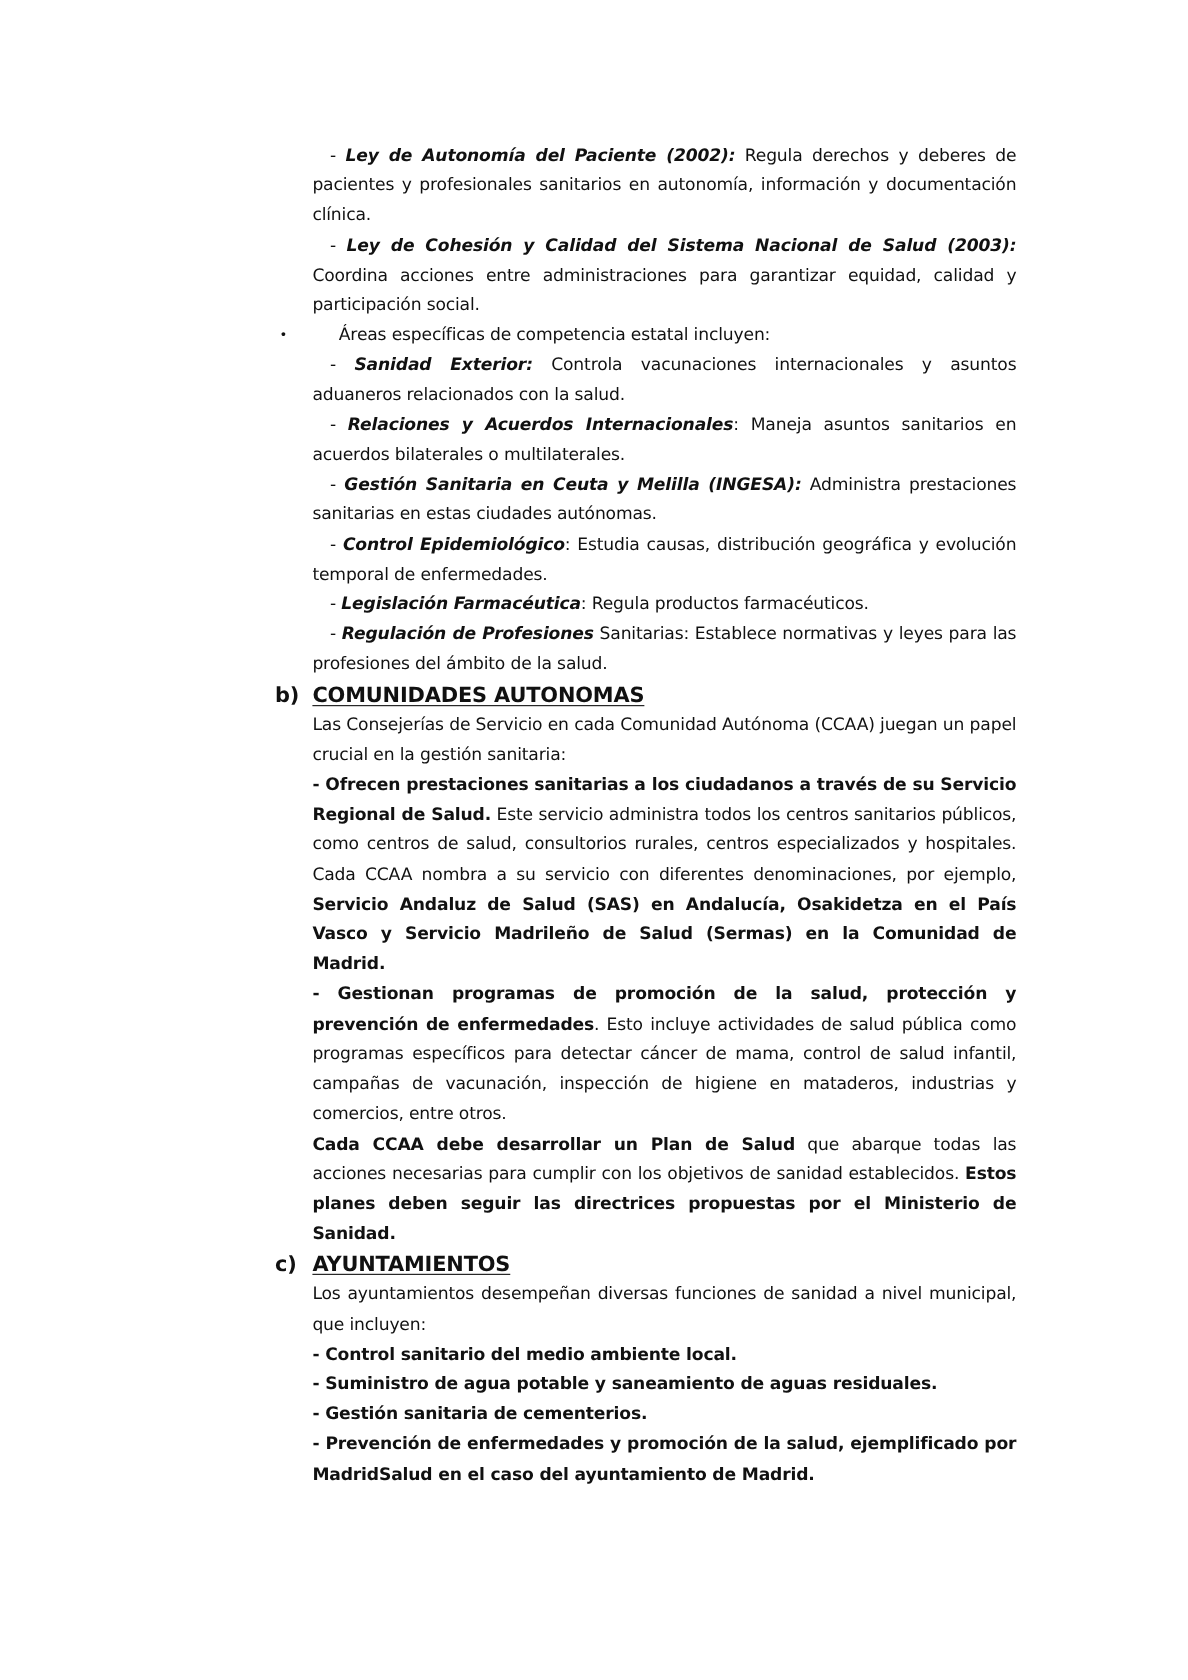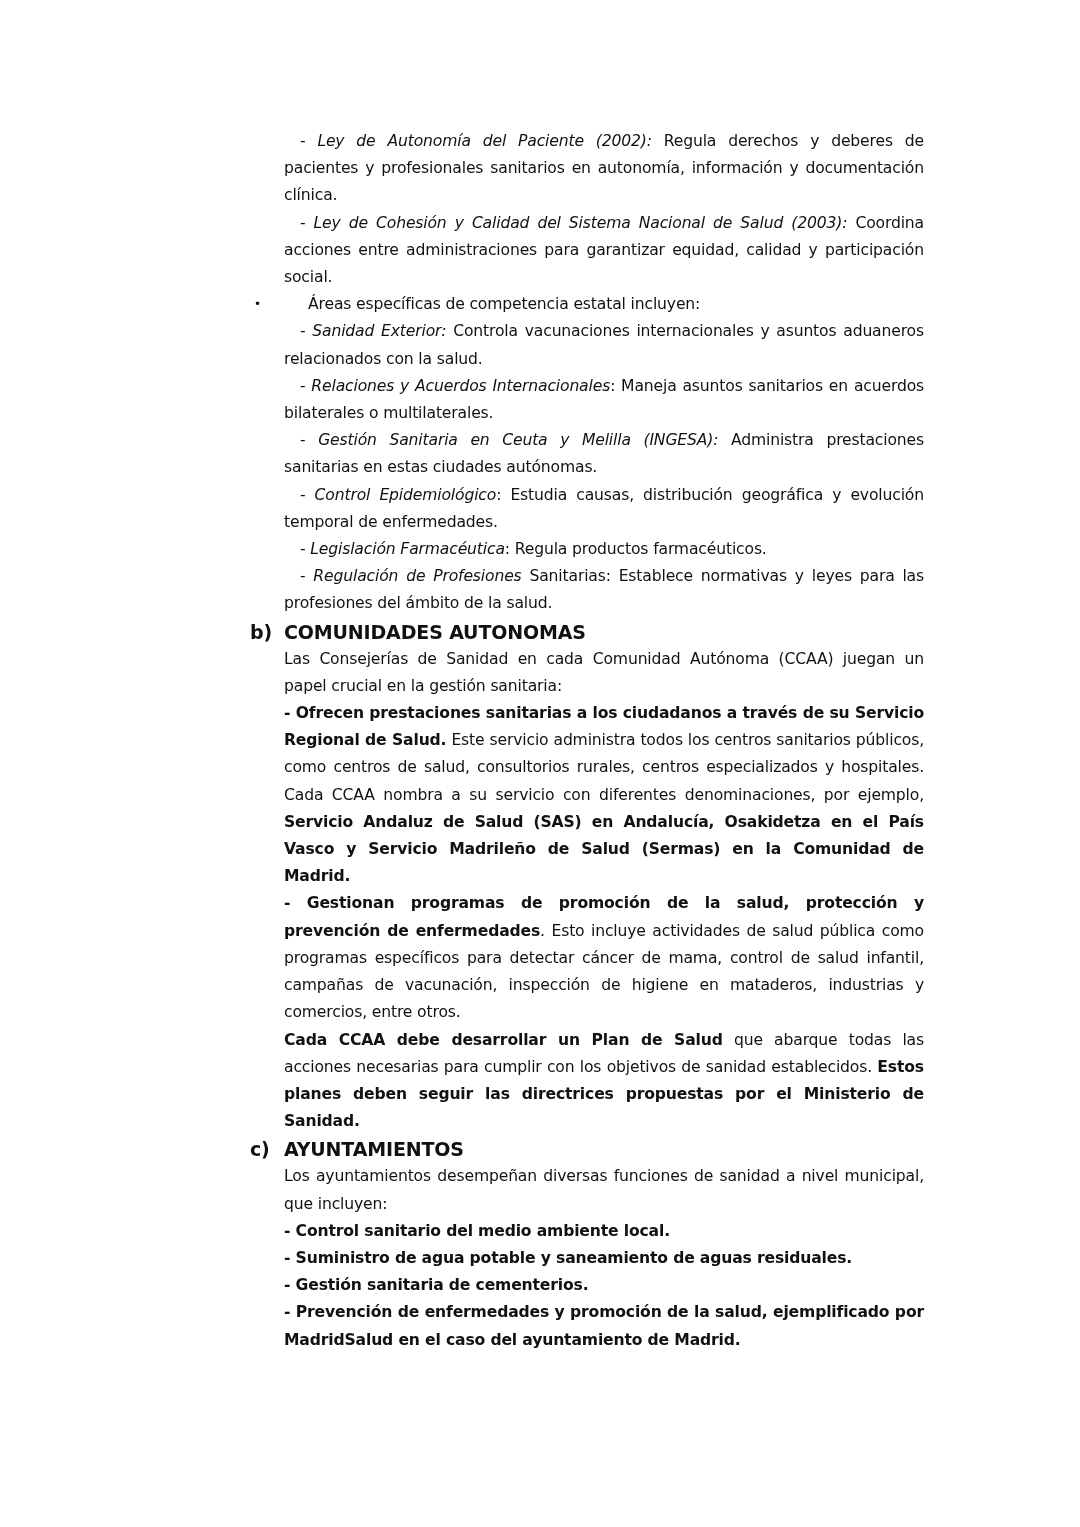--- a/index.html
+++ b/index.html
@@ -33,21 +33,21 @@
       letter-spacing: -0.15px;
     }
     .para {
       margin: 0;
       text-align: justify;
     }
     .indent {
       text-indent: 16px;
     }
     .bi {
-      font-weight: normal;
+      font-weight: bold;
       font-style: italic;
     }
     .b {
       font-weight: bold;
     }
     .bullet-line {
       position: relative;
       margin: 0;
     }
     .bullet-dot {
@@ -66,20 +66,21 @@
       font-size: 19px;
       line-height: 28px;
       font-weight: bold;
     }
     .section-letter {
       position: absolute;
       left: -34px;
       top: 0;
     }
     .section-title {
+      text-decoration: underline;
       text-underline-offset: 3px;
     }
   </style>
 </head>
 <body>
 
 <div class="page">
   <div class="content">
 
     <p class="para indent"><span>- </span><span class="bi">Ley de Autonomía del Paciente (2002):</span><span> Regula derechos y deberes de pacientes y profesionales sanitarios en autonomía, información y documentación clínica.</span></p>
@@ -95,21 +96,21 @@
     <p class="para indent"><span>- </span><span class="bi">Gestión Sanitaria en Ceuta y Melilla (INGESA):</span><span> Administra prestaciones sanitarias en estas ciudades autónomas.</span></p>
 
     <p class="para indent"><span>- </span><span class="bi">Control Epidemiológico</span><span>: Estudia causas, distribución geográfica y evolución temporal de enfermedades.</span></p>
 
     <p class="para indent"><span>- </span><span class="bi">Legislación Farmacéutica</span><span>: Regula productos farmacéuticos.</span></p>
 
     <p class="para indent"><span>- </span><span class="bi">Regulación de Profesiones</span><span> Sanitarias: Establece normativas y leyes para las profesiones del ámbito de la salud.</span></p>
 
     <h2 class="section-head"><span class="section-letter">b)</span><span class="section-title">COMUNIDADES AUTONOMAS</span></h2>
 
-    <p class="para">Las Consejerías de Sanidad en cada Comunidad Autónoma (CCAA) juegan un papel crucial en la gestión sanitaria:</p>
+    <p class="para">Las Consejerías de Servicio en cada Comunidad Autónoma (CCAA) juegan un papel crucial en la gestión sanitaria:</p>
 
     <p class="para"><span class="b">- Ofrecen prestaciones sanitarias a los ciudadanos a través de su Servicio Regional de Salud.</span><span> Este servicio administra todos los centros sanitarios públicos, como centros de salud, consultorios rurales, centros especializados y hospitales. Cada CCAA nombra a su servicio con diferentes denominaciones, por ejemplo, </span><span class="b">Servicio Andaluz de Salud (SAS) en Andalucía, Osakidetza en el País Vasco y Servicio Madrileño de Salud (Sermas) en la Comunidad de Madrid.</span></p>
 
     <p class="para"><span class="b">- Gestionan programas de promoción de la salud, protección y prevención de enfermedades</span><span>. Esto incluye actividades de salud pública como programas específicos para detectar cáncer de mama, control de salud infantil, campañas de vacunación, inspección de higiene en mataderos, industrias y comercios, entre otros.</span></p>
 
     <p class="para"><span class="b">Cada CCAA debe desarrollar un Plan de Salud</span><span> que abarque todas las acciones necesarias para cumplir con los objetivos de sanidad establecidos. </span><span class="b">Estos planes deben seguir las directrices propuestas por el Ministerio de Sanidad.</span></p>
 
     <h2 class="section-head"><span class="section-letter">c)</span><span class="section-title">AYUNTAMIENTOS</span></h2>
 
     <p class="para">Los ayuntamientos desempeñan diversas funciones de sanidad a nivel municipal, que incluyen:</p>

